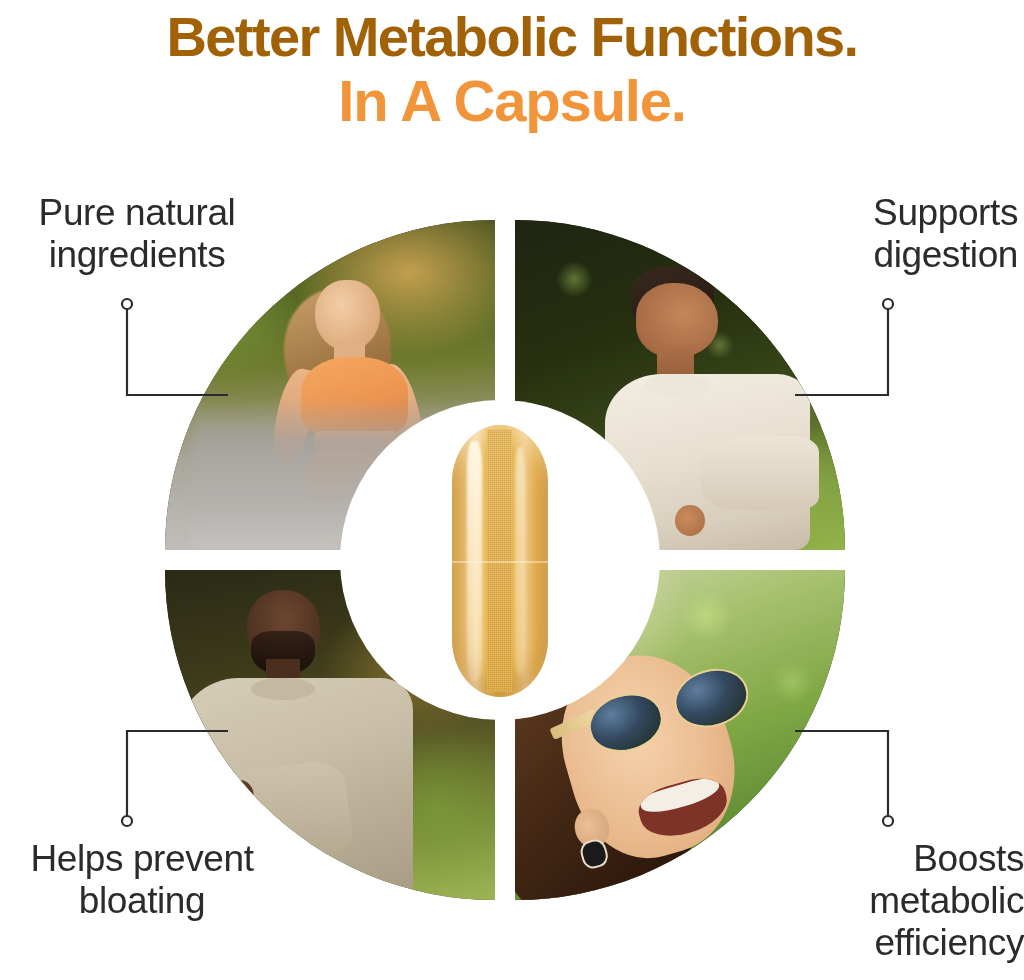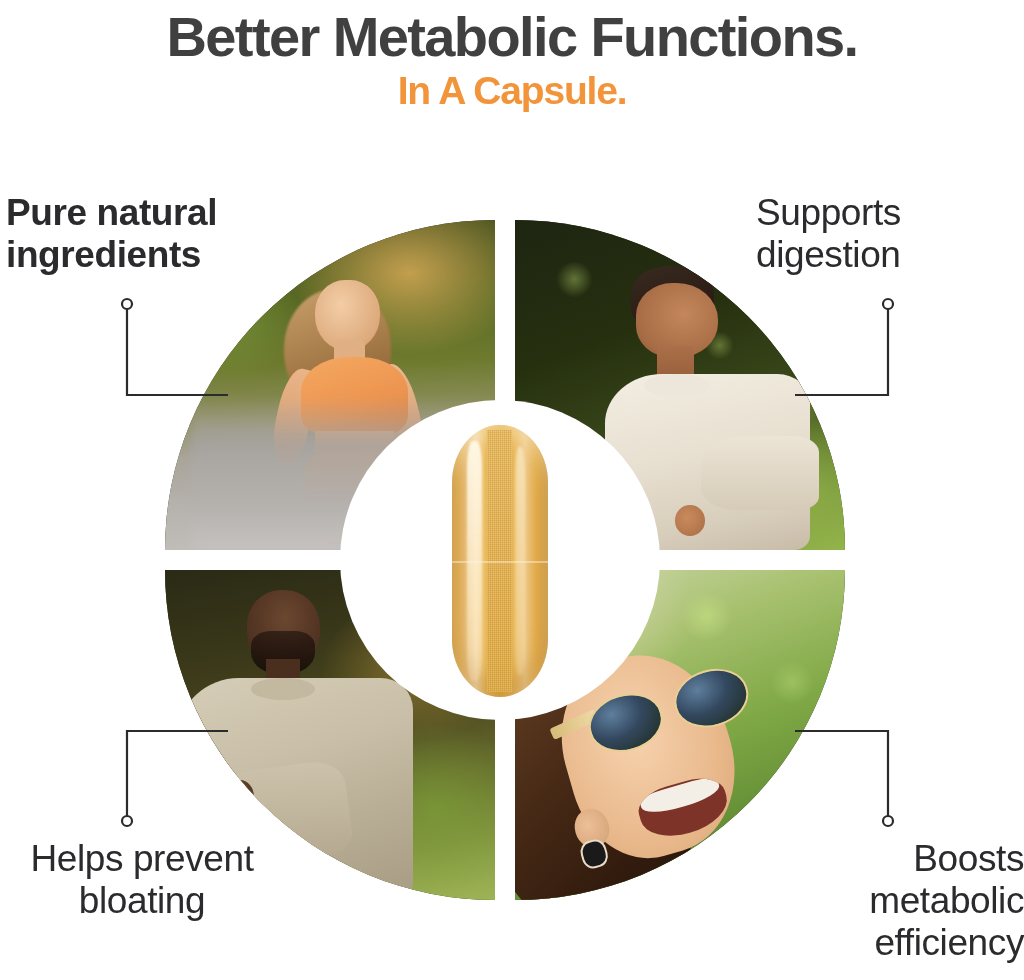--- a/index.html
+++ b/index.html
@@ -23,26 +23,26 @@
     top: 8px;
     width: 1024px;
     text-align: center;
     line-height: 1.02;
   }
   .headline-main {
     display: block;
     font-size: 56px;
     font-weight: bold;
     letter-spacing: -1.6px;
-    color: #404040;
+    color: #a16207;
     white-space: nowrap;
   }
   .headline-accent {
     display: block;
-    font-size: 39px;
+    font-size: 58px;
     font-weight: bold;
     letter-spacing: -1.2px;
     color: #f2943a;
     margin-top: 6px;
     white-space: nowrap;
   }
 
   
   .circle-stage {
     position: absolute;
@@ -405,22 +405,22 @@
 
   
   .label {
     position: absolute;
     font-size: 37px;
     line-height: 1.14;
     letter-spacing: -0.4px;
     color: #2b2b2e;
     white-space: pre-line;
   }
-  .label-tl { left: 6px;   top: 192px; width: 262px; text-align: left; font-weight: bold; }
-  .label-tr { left: 756px; top: 192px; width: 262px; text-align: left; }
+  .label-tl { left: 6px;   top: 192px; width: 262px; text-align: center; }
+  .label-tr { left: 756px; top: 192px; width: 262px; text-align: right; }
   .label-bl { left: 0px;   top: 838px; width: 284px; text-align: center; }
   .label-br { left: 748px; top: 838px; width: 276px; text-align: right; }
 </style>
 </head>
 <body>
 
 <div class="headline">
   <span class="headline-main">Better Metabolic Functions.</span>
   <span class="headline-accent">In A Capsule.</span>
 </div>

